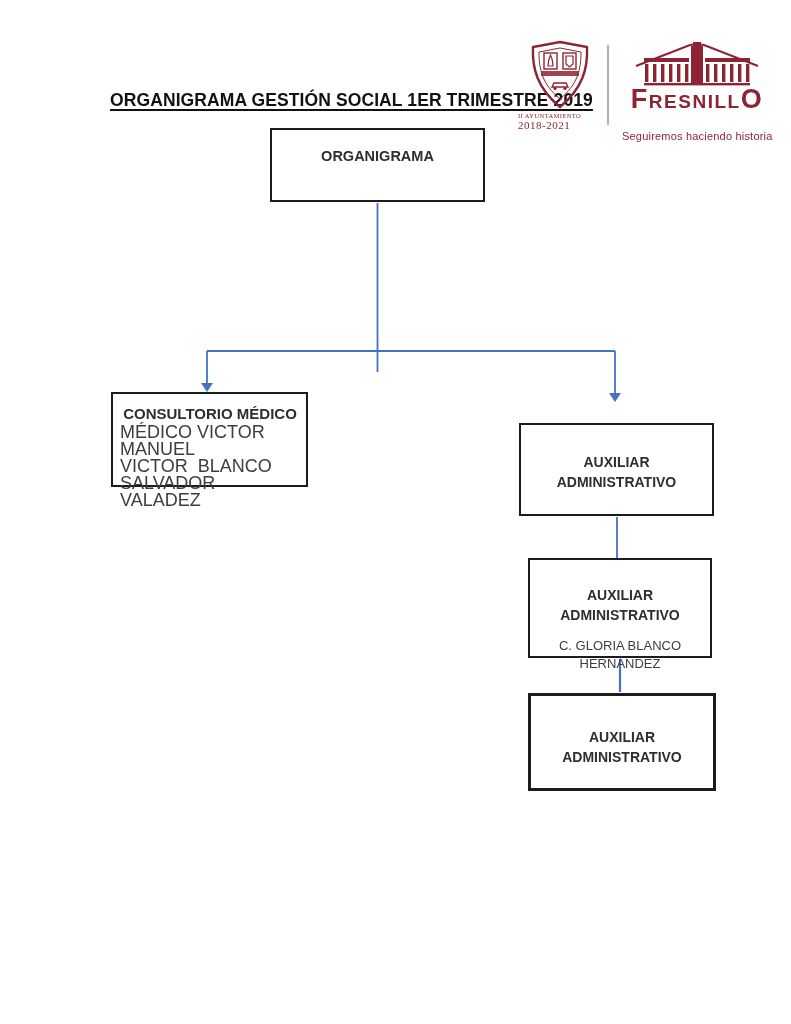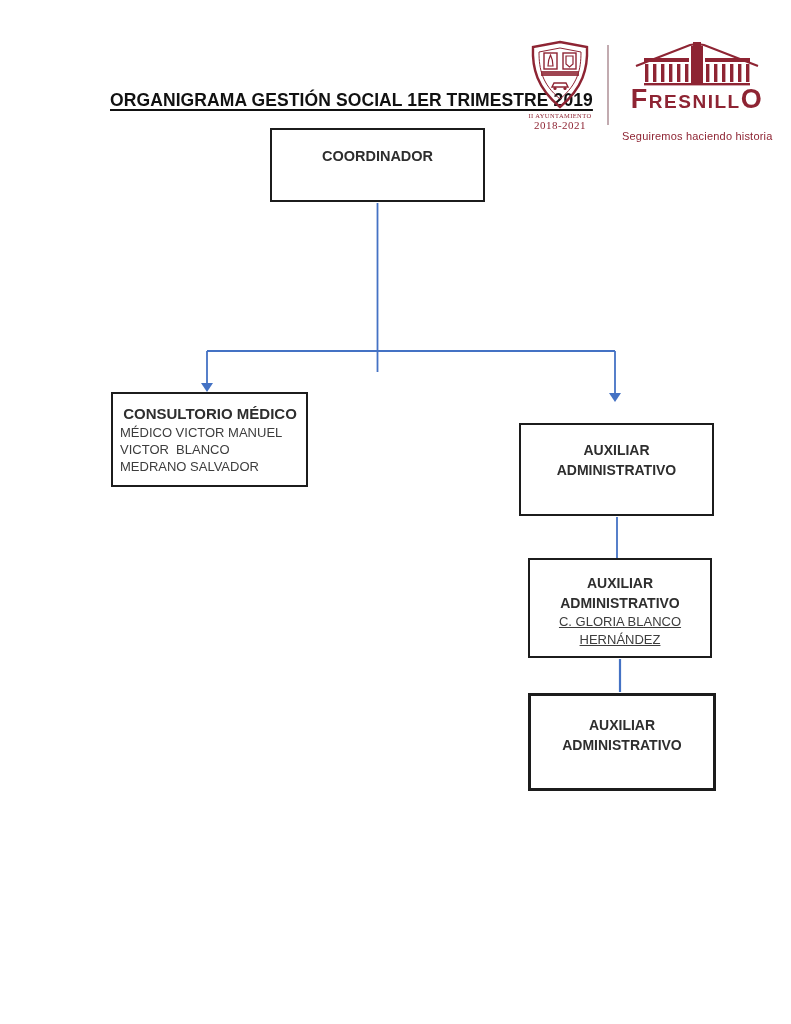--- a/index.html
+++ b/index.html
@@ -31,21 +31,21 @@
     letter-spacing: 0.1px;
     white-space: nowrap;
   }
 
   
   .seal-wrap {
     position: absolute;
     left: 518px;
     top: 40px;
     width: 84px;
-    text-align: center;
+    text-align: left;
     color: var(--brand);
   }
   .seal-svg { display: block; margin: 0 auto; }
   .seal-caption {
     font-size: 6.5px;
     letter-spacing: 0.4px;
     font-family: "Liberation Serif", serif;
     margin-top: 2px;
     white-space: nowrap;
   }
@@ -96,35 +96,35 @@
     box-sizing: border-box;
     color: var(--ink);
     text-align: center;
   }
   .org-title {
     font-weight: bold;
     font-size: 14px;
     line-height: 20px;
     color: #2e2e2e;
   }
-  .org-title.narrow { width: 150px; margin: 0 auto; }
+  .org-title.narrow { width: 150px; margin: 12px auto; }
   .org-name {
     font-size: 13px;
     line-height: 18px;
   }
-  .org-name.narrow { width: 125px; margin: 0 auto; text-decoration: underline; }
+  .org-name.narrow { width: 125px; margin: 0 auto; }
 
   #box-coordinador { left: 270px; top: 128px; width: 215px; height: 74px; padding-top: 17px; }
   #box-coordinador .org-title { font-size: 14.5px; line-height: 19px; }
   #box-coordinador .org-name { font-size: 13.5px; }
 
   #box-consultorio { left: 111px; top: 392px; width: 197px; height: 95px; border-width: 2.5px; padding: 10px 6px 0 7px; text-align: left; }
   #box-consultorio .org-title { font-size: 15px; line-height: 20px; text-align: center; }
   .staff-line {
-    font-size: 13px;
+    font-size: 18px;
     line-height: 17px;
     white-space: pre-wrap;
   }
 
   #box-aux1 { left: 519px; top: 423px; width: 195px; height: 93px; padding-top: 15px; }
   #box-aux2 { left: 528px; top: 558px; width: 184px; height: 100px; padding-top: 13px; }
   #box-aux3 { left: 528px; top: 693px; width: 188px; height: 98px; border-width: 3px; padding-top: 19px; }
 
   
   .connector-layer {
@@ -195,28 +195,28 @@
     <line class="conn" stroke-width="2" x1="207" y1="351" x2="615" y2="351"></line>
     <line class="conn" stroke-width="1.8" x1="207" y1="351" x2="207" y2="384"></line>
     <polygon class="conn-arrow" points="201,383 213,383 207,392"></polygon>
     <line class="conn" stroke-width="1.8" x1="615" y1="351" x2="615" y2="394"></line>
     <polygon class="conn-arrow" points="609,393 621,393 615,402"></polygon>
     <line class="conn" stroke-width="1.8" x1="617" y1="517" x2="617" y2="558"></line>
     <line class="conn" stroke-width="2.2" x1="620" y1="659" x2="620" y2="692"></line>
   </svg>
 
   <div class="org-box" id="box-coordinador">
-    <div class="org-title">COORDINADOR</div>
+    <div class="org-title">ORGANIGRAMA</div>
   </div>
 
   <div class="org-box" id="box-consultorio">
     <div class="org-title">CONSULTORIO MÉDICO</div>
     <div class="staff-line">MÉDICO VICTOR MANUEL</div>
     <div class="staff-line">VICTOR  BLANCO</div>
-    <div class="staff-line">MEDRANO SALVADOR</div>
+    <div class="staff-line">SALVADOR VALADEZ</div>
   </div>
 
   <div class="org-box" id="box-aux1">
     <div class="org-title narrow">AUXILIAR ADMINISTRATIVO</div>
   </div>
 
   <div class="org-box" id="box-aux2">
     <div class="org-title narrow">AUXILIAR ADMINISTRATIVO</div>
     <div class="org-name narrow">C. GLORIA BLANCO HERNÁNDEZ</div>
   </div>

